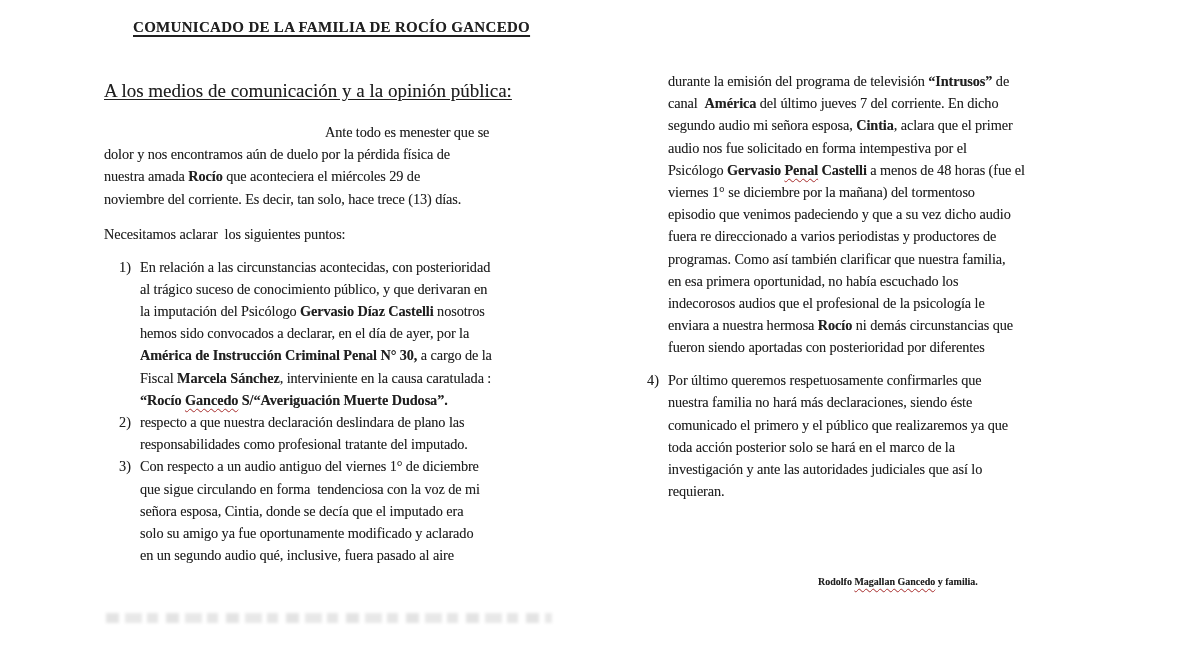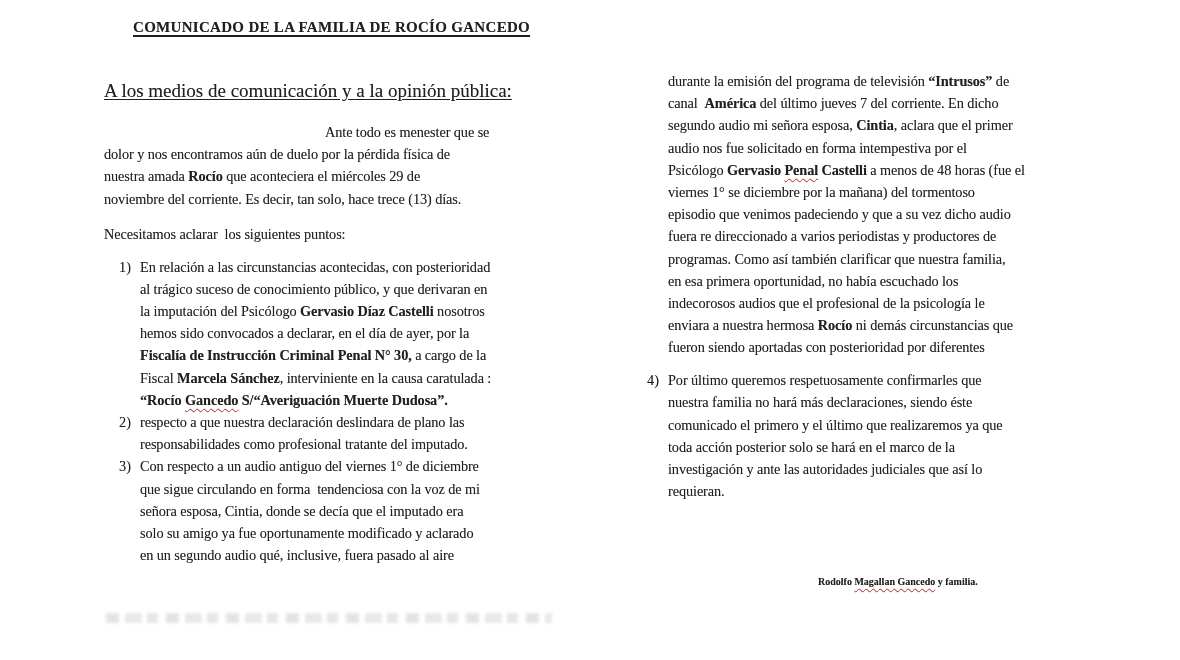--- a/index.html
+++ b/index.html
@@ -83,21 +83,21 @@
     <div class="line points-heading">Necesitamos aclarar  los siguientes puntos:</div>
 
     <div class="items">
       <div class="item">
         <span class="marker">1)</span>
         <div>
             <div class="line">En relación a las circunstancias acontecidas, con posterioridad</div>
             <div class="line">al trágico suceso de conocimiento público, y que derivaran en</div>
             <div class="line">la imputación del Psicólogo <b>Gervasio Díaz Castelli</b> nosotros</div>
             <div class="line">hemos sido convocados a declarar, en el día de ayer, por la</div>
-            <div class="line"><b>Fiscalía de Instrucción Criminal Penal N° 30,</b> a cargo de la</div>
+            <div class="line"><b>América de Instrucción Criminal Penal N° 30,</b> a cargo de la</div>
             <div class="line">Fiscal <b>Marcela Sánchez</b>, interviniente en la causa caratulada :</div>
             <div class="line"><b>“Rocío <span class="sq">Gancedo</span> S/“Averiguación Muerte Dudosa”.</b></div>
           </div>
       </div>
       <div class="item">
         <span class="marker">2)</span>
         <div>
             <div class="line">respecto a que nuestra declaración deslindara de plano las</div>
             <div class="line">responsabilidades como profesional tratante del imputado.</div>
           </div>
@@ -131,21 +131,21 @@
         <div class="line">enviara a nuestra hermosa <b>Rocío</b> ni demás circunstancias que</div>
         <div class="line">fueron siendo aportadas con posterioridad por diferentes</div>
       </div>
 
     <div class="items">
       <div class="item">
         <span class="marker">4)</span>
         <div>
             <div class="line">Por último queremos respetuosamente confirmarles que</div>
             <div class="line">nuestra familia no hará más declaraciones, siendo éste</div>
-            <div class="line">comunicado el primero y el último que realizaremos ya que</div>
+            <div class="line">comunicado el primero y el público que realizaremos ya que</div>
             <div class="line">toda acción posterior solo se hará en el marco de la</div>
             <div class="line">investigación y ante las autoridades judiciales que así lo</div>
             <div class="line">requieran.</div>
           </div>
       </div>
     </div>
   </div>
 
   <div class="signature"><b>Rodolfo <span class="sq">Magallan Gancedo</span> y familia.</b></div>
 

